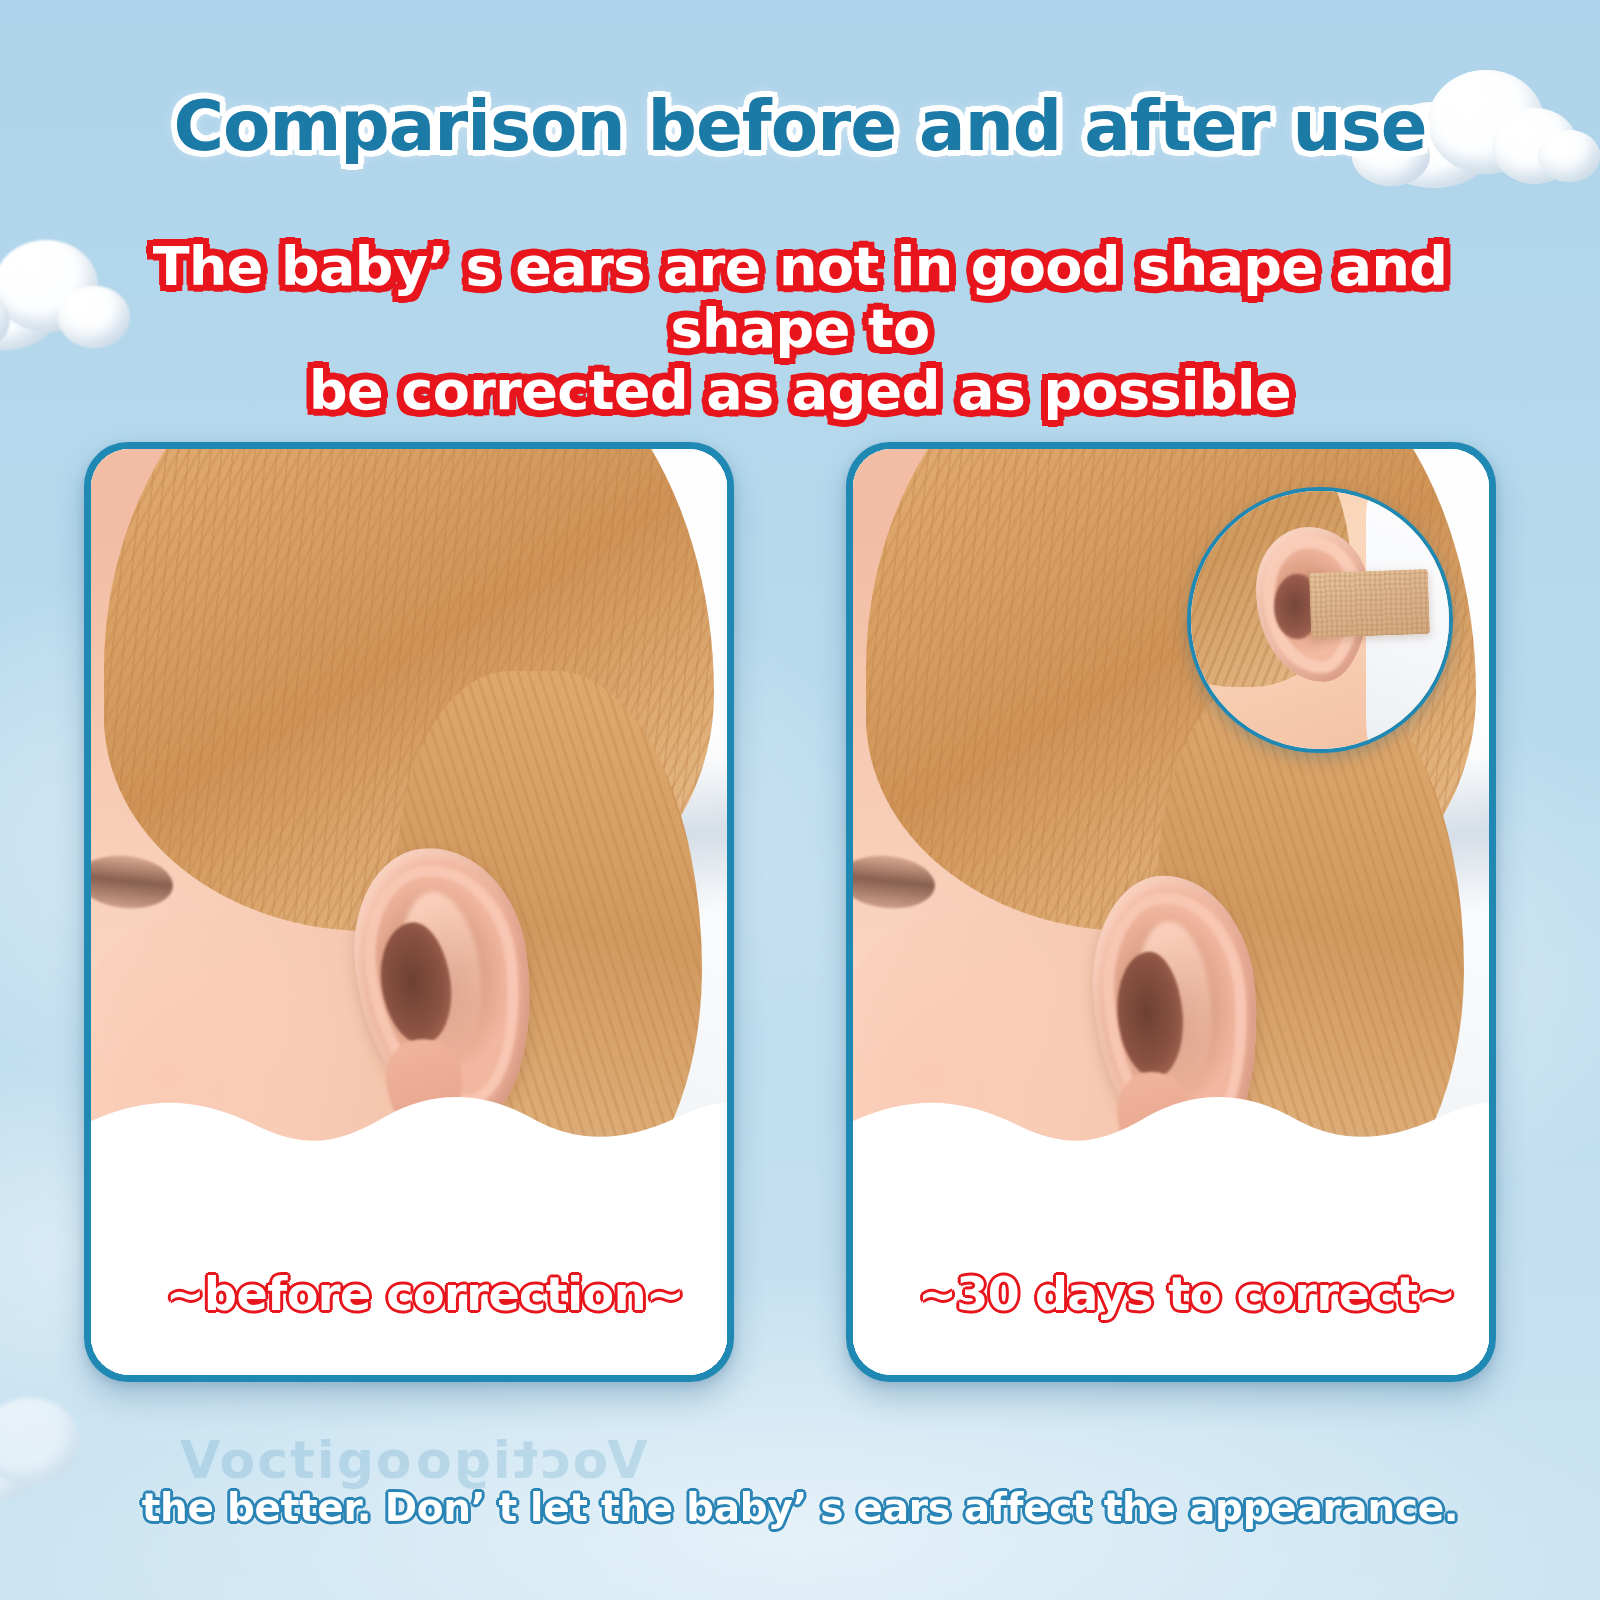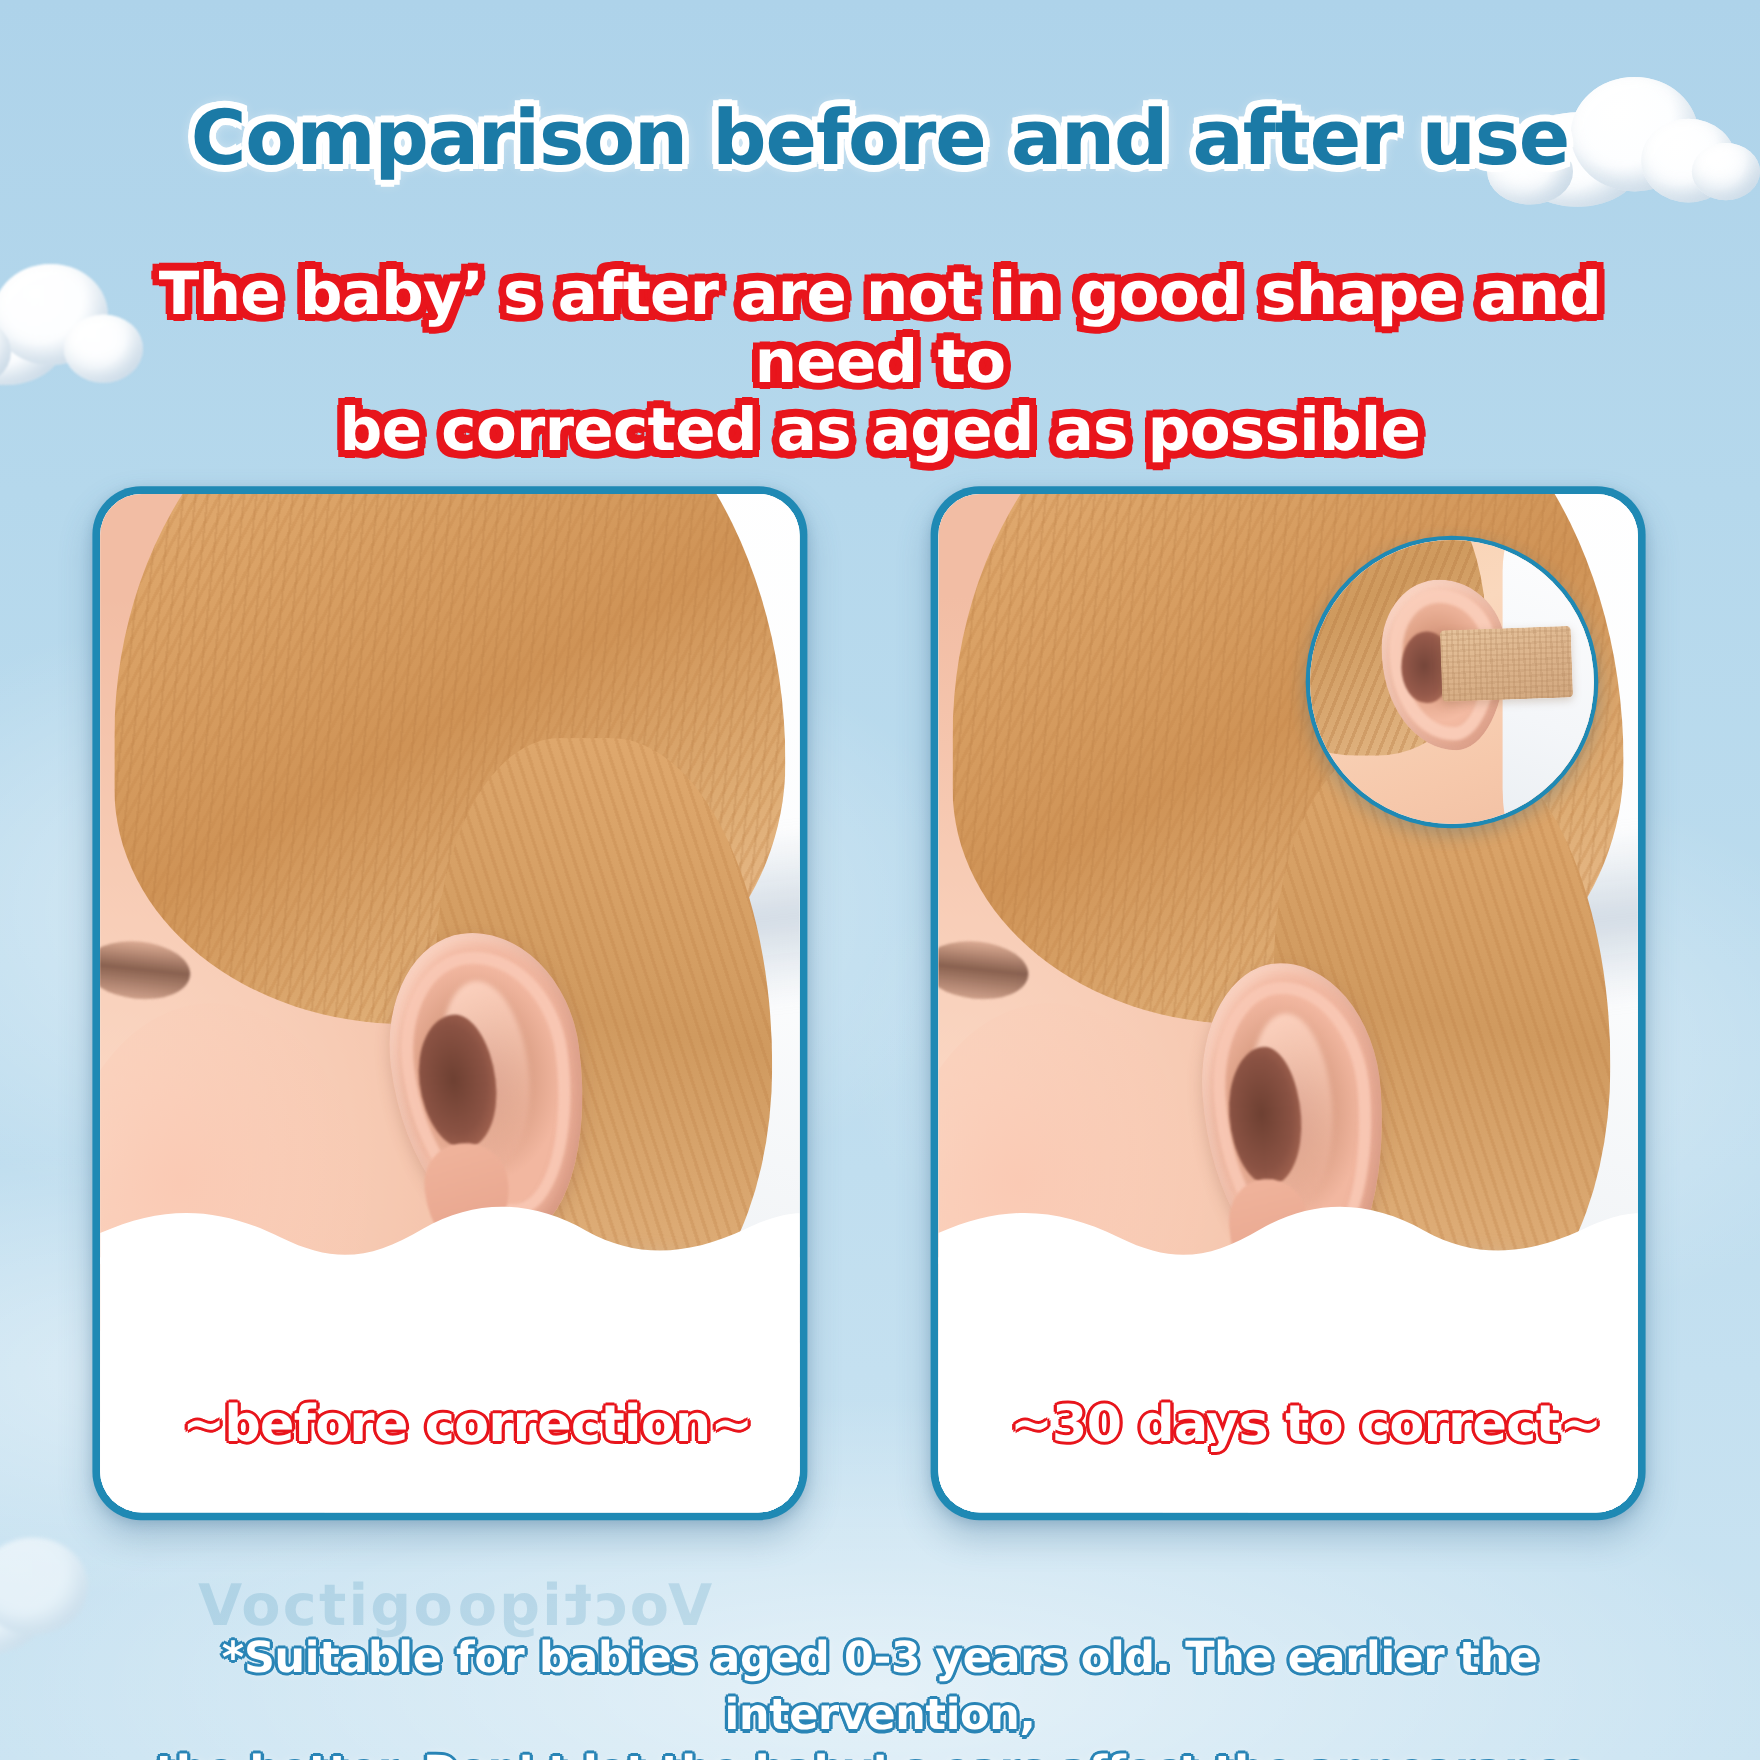--- a/index.html
+++ b/index.html
@@ -300,21 +300,21 @@
       <div class="puff p4"></div>
   </div>
   <div class="cloud" id="cloud-bl">
     <div class="puff p1"></div>
       <div class="puff p2"></div>
   </div>
 
   <div class="title">Comparison before and after use</div>
 
   <div class="subtitle">
-    <span class="line">The baby’ s after are not in good shape and need to</span>
+    <span class="line">The baby’ s ears are not in good shape and shape to</span>
     <span class="line">be corrected as aged as possible</span>
   </div>
 
   <div class="watermark">
     <span class="wm-left">Voctigo</span>
     <span class="wm-right">Voctigo</span>
   </div>
 
   <div class="card" id="card-before">
     <div class="card-inner">
@@ -375,17 +375,16 @@
       <div class="caption-panel">
         <svg class="wave" viewBox="0 0 650 58" preserveAspectRatio="none">
           <path d="M0,30 C60,4 110,6 168,34 C218,58 252,54 300,26 C350,-2 402,0 452,28 C500,54 548,50 600,26 C624,15 640,12 650,12 L650,58 L0,58 Z" fill="#ffffff"></path>
         </svg>
         <div class="caption-text">~30 days to correct~</div>
       </div>
     </div>
   </div>
 
   <div class="footnote">
-    <span class="line">*Suitable for babies aged 0-3 years old. The earlier the intervention,</span>
     <span class="line">the better. Don’ t let the baby’ s ears affect the appearance.</span>
   </div>
 
 </div>
 
 </body></html>

